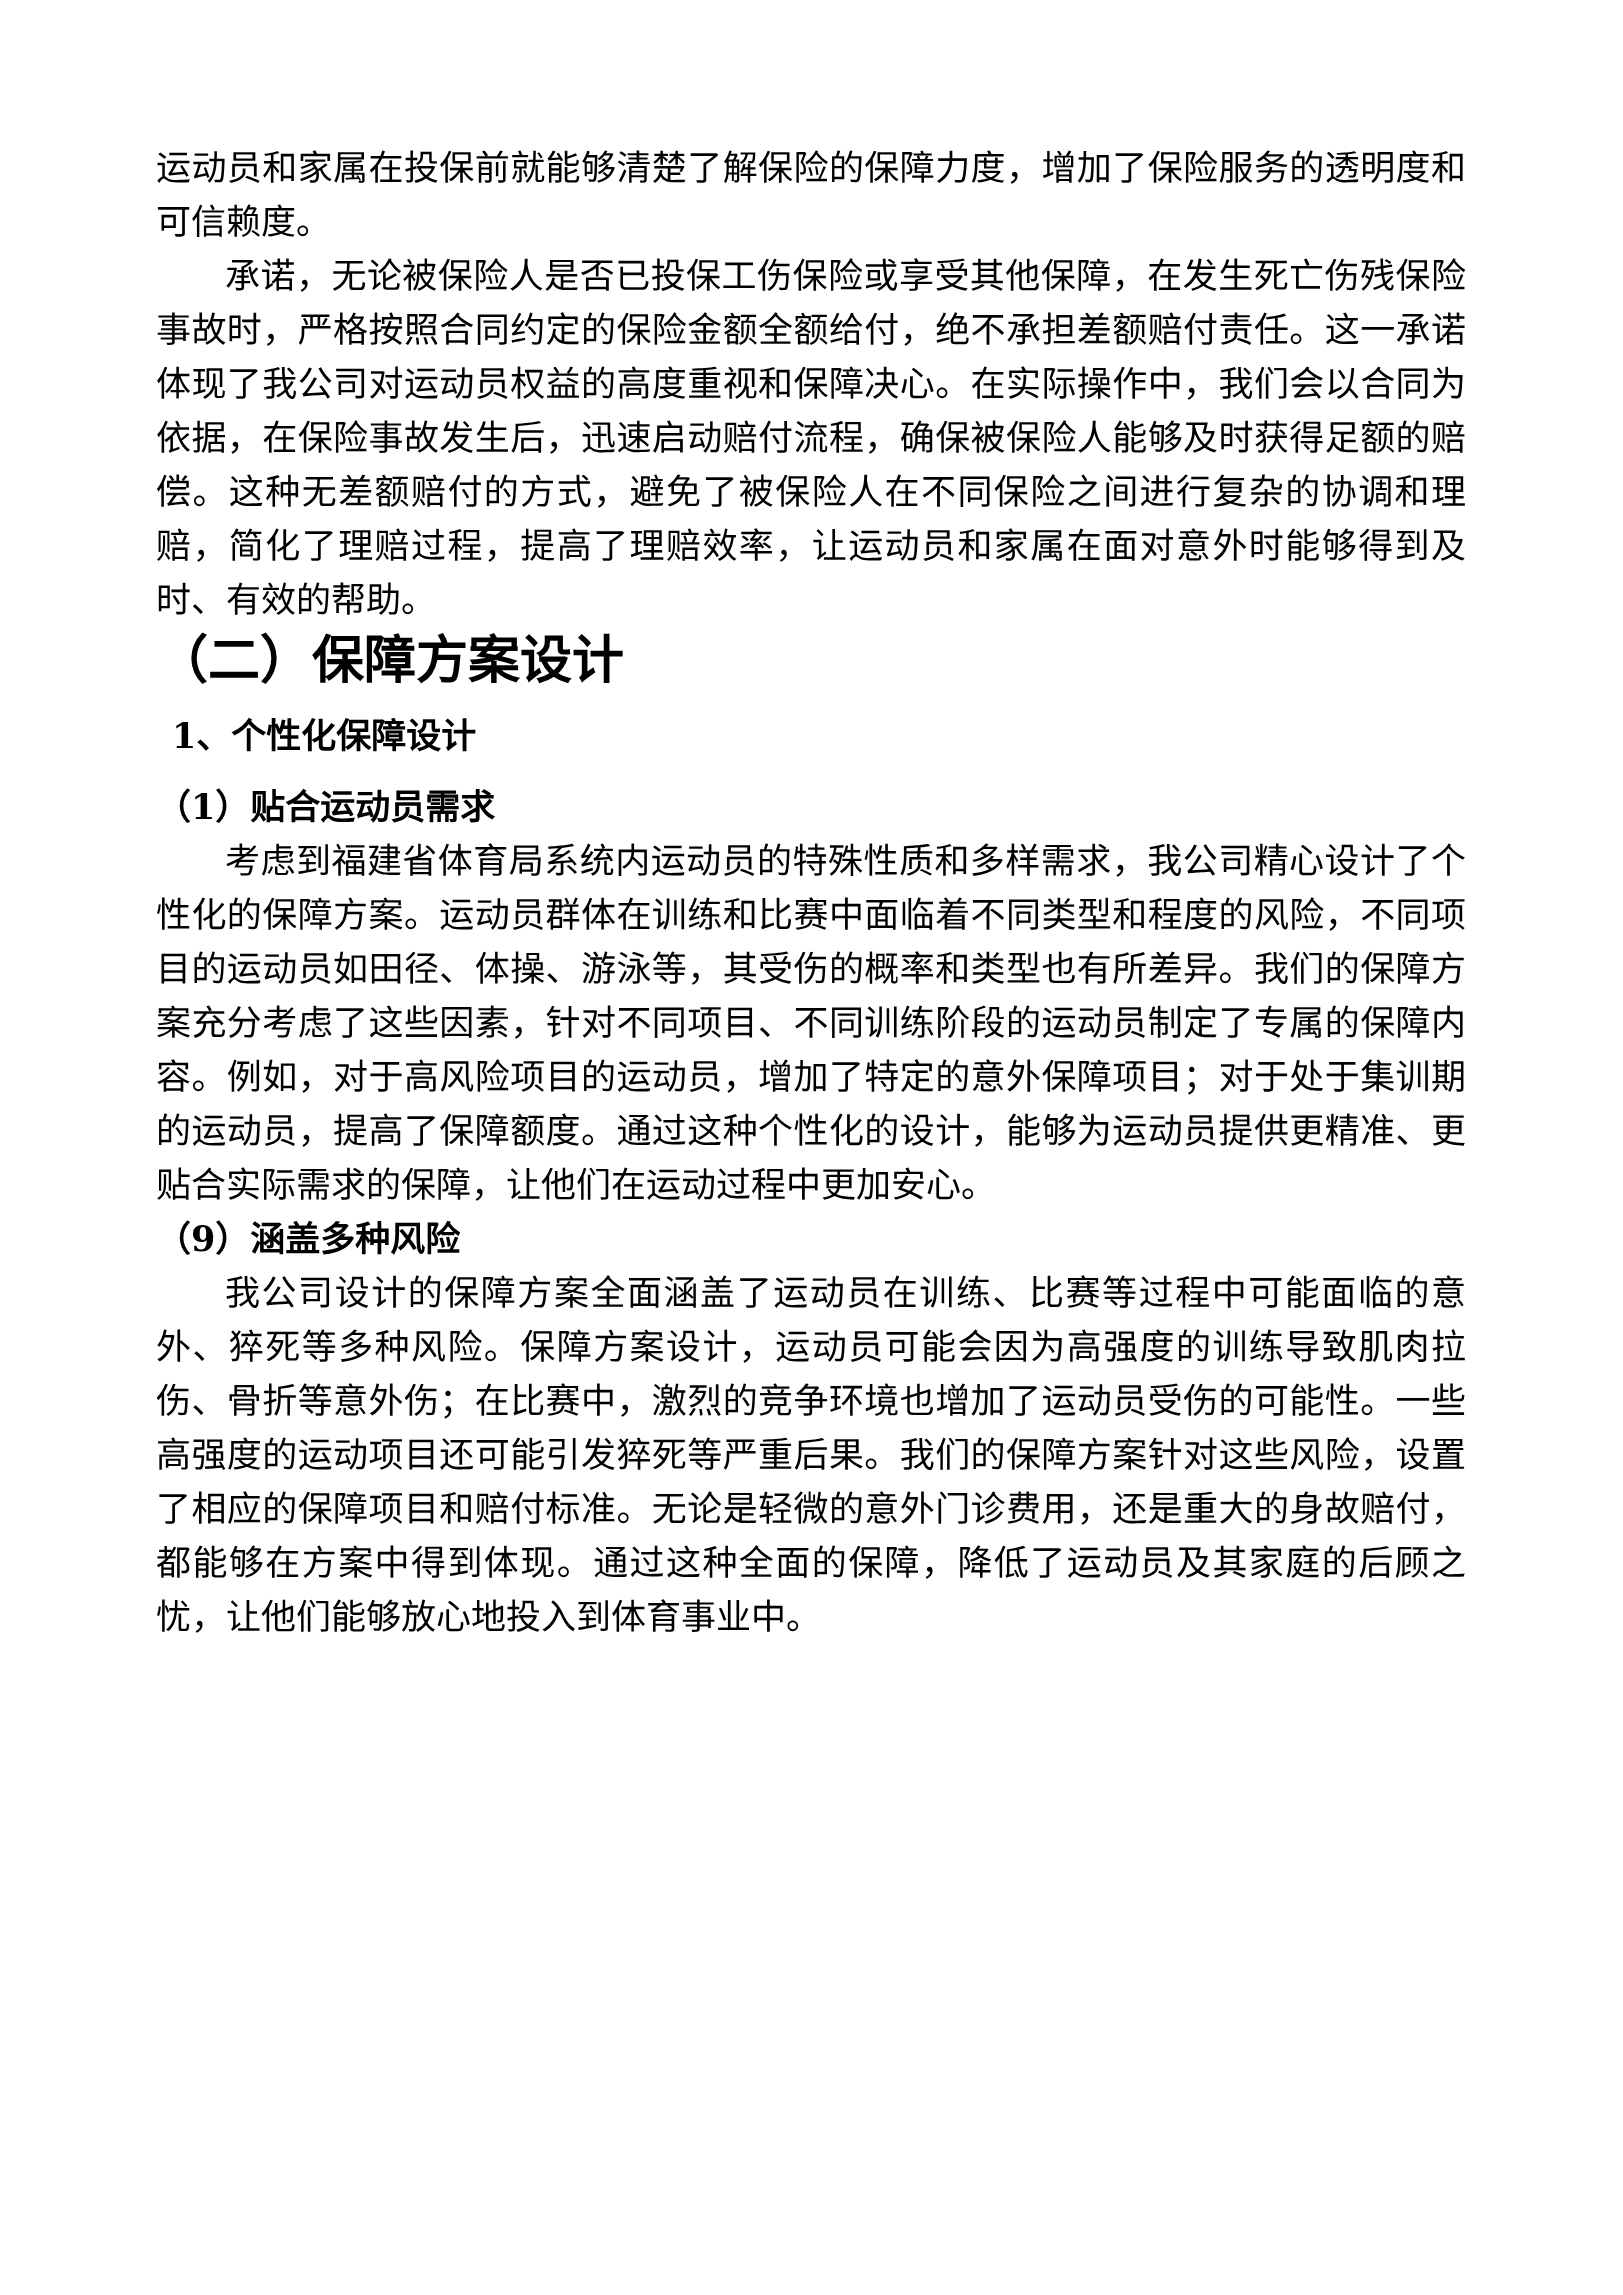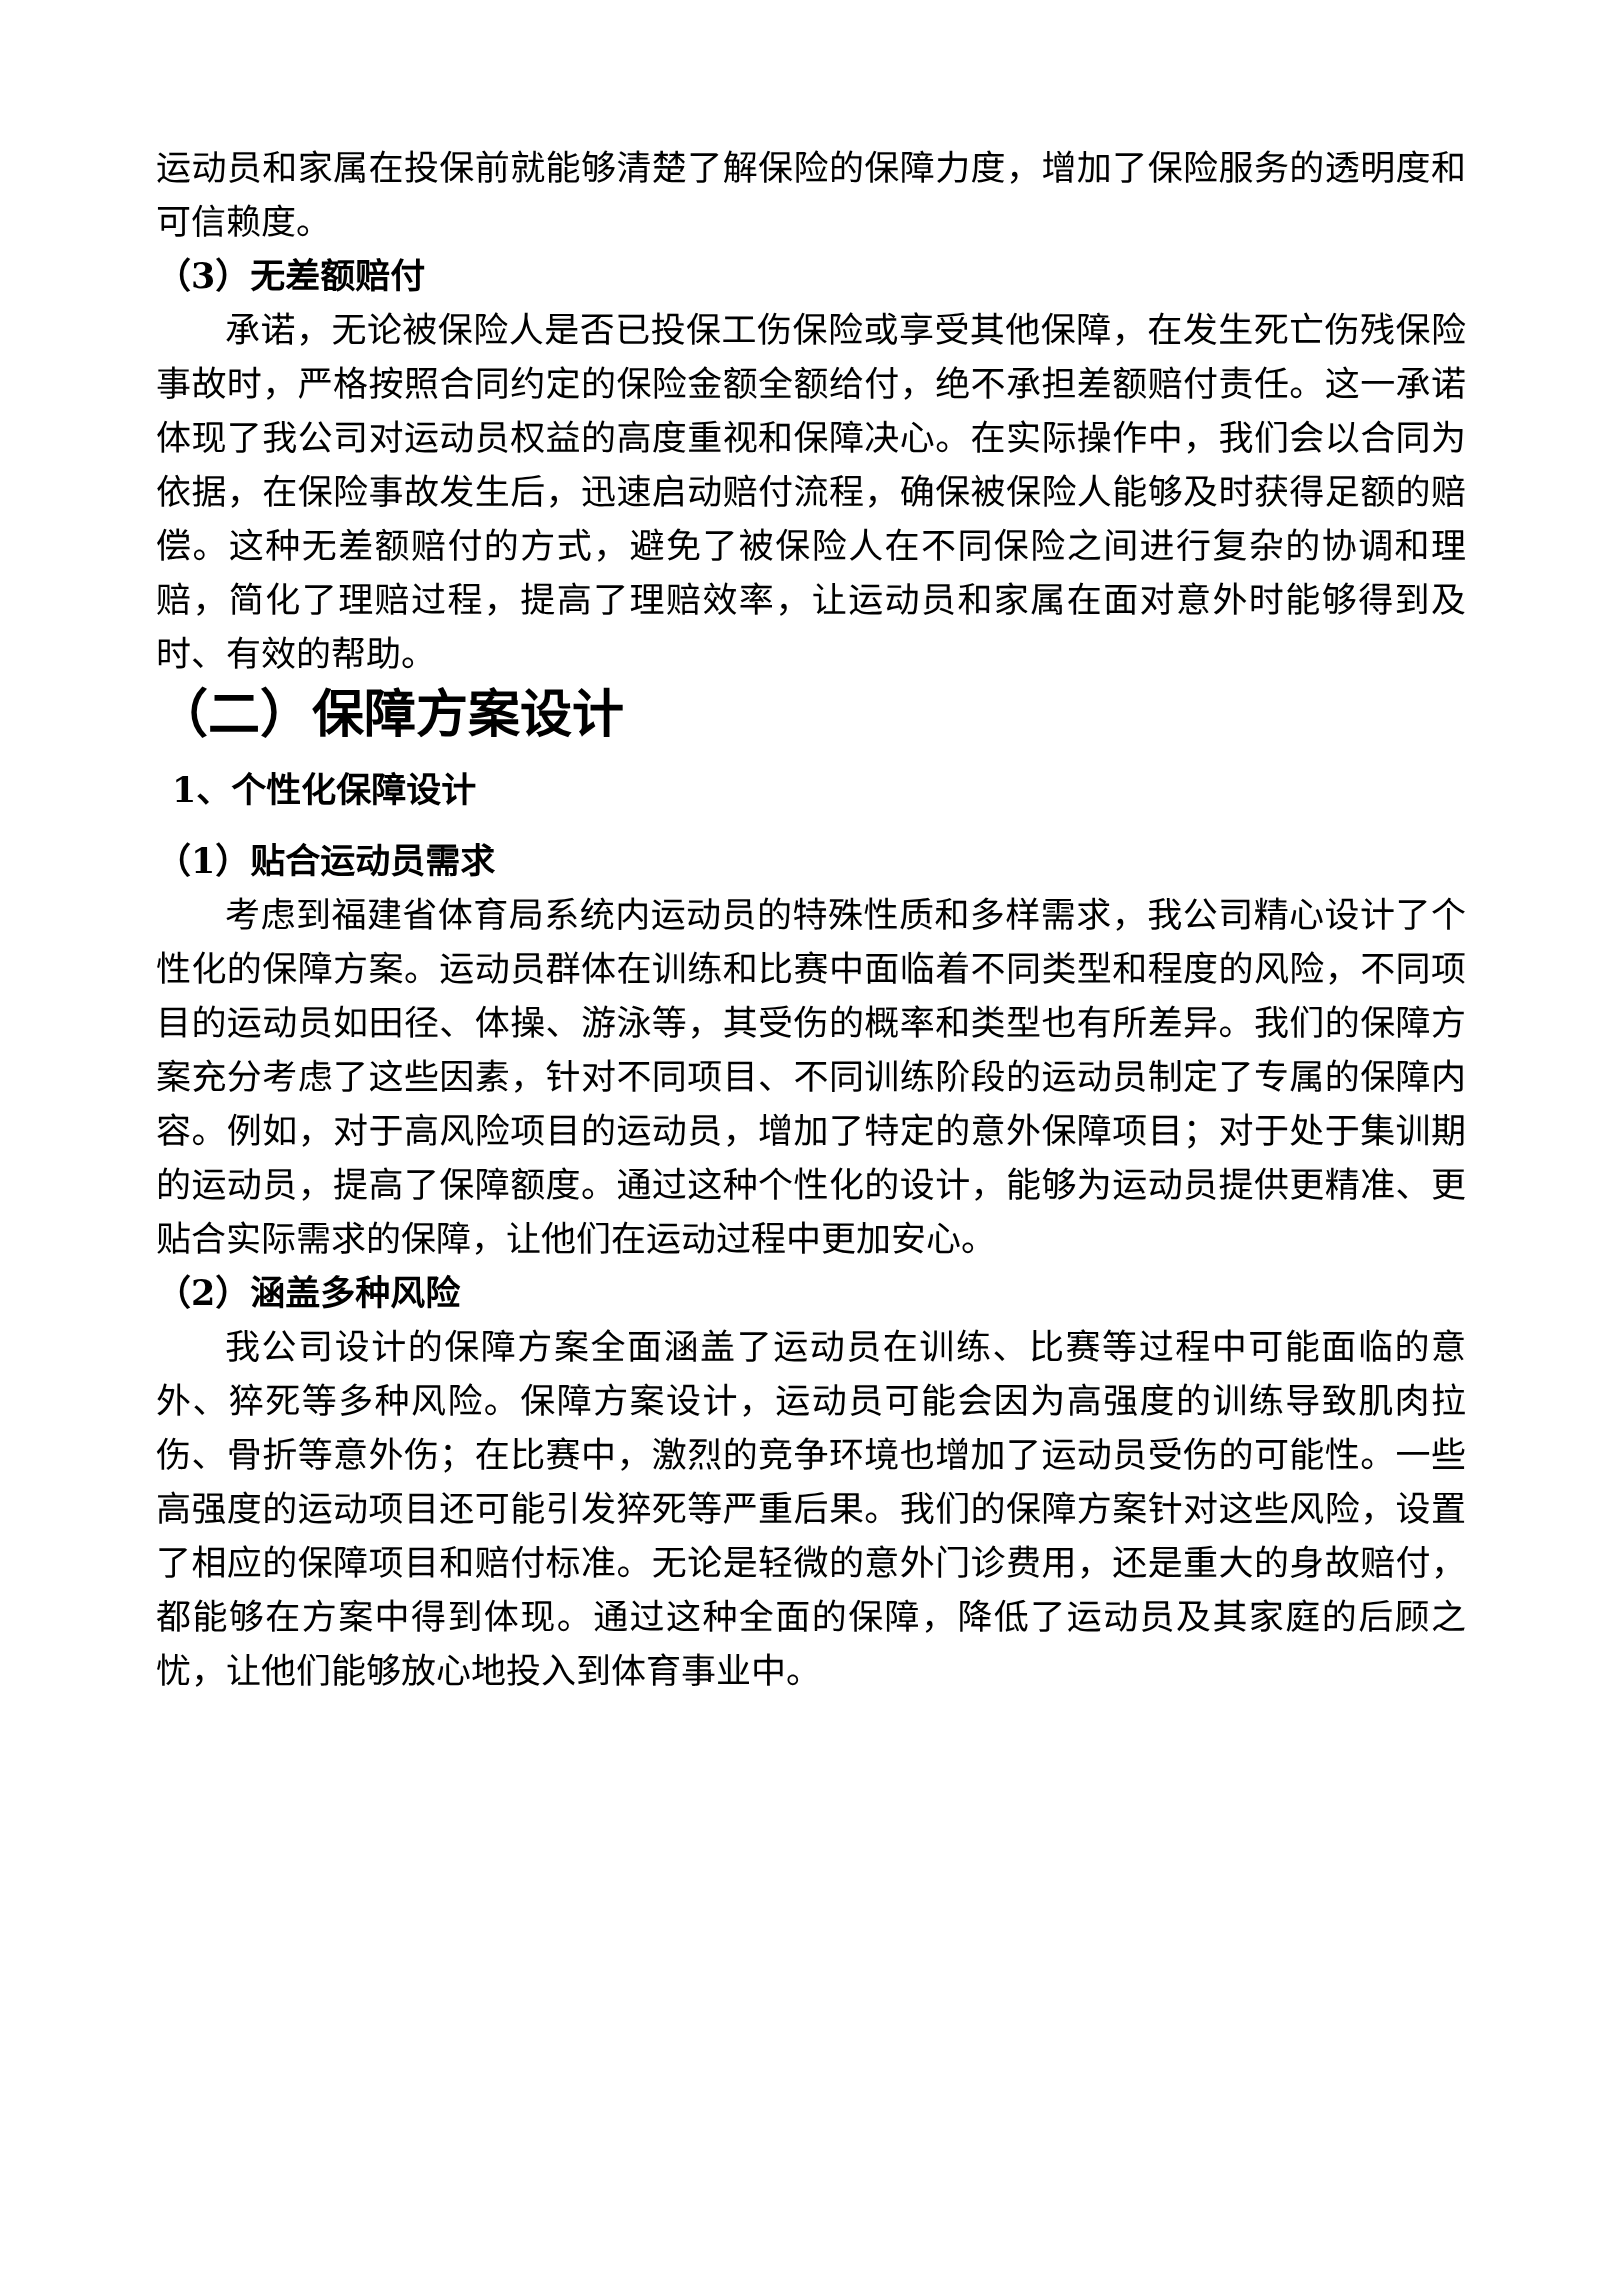--- a/index.html
+++ b/index.html
@@ -68,33 +68,32 @@
   }
 </style>
 </head>
 <body>
 
 <div class="page">
   <div class="content">
 
     <p class="para">运动员和家属在投保前就能够清楚了解保险的保障力度，增加了保险服务的透明度和可信赖度。</p>
 
-    <h3 class="h-sub">（3）无差额赔付</h3>
 
     <p class="para indent">承诺，无论被保险人是否已投保工伤保险或享受其他保障，在发生死亡伤残保险事故时，严格按照合同约定的保险金额全额给付，绝不承担差额赔付责任。这一承诺体现了我公司对运动员权益的高度重视和保障决心。在实际操作中，我们会以合同为依据，在保险事故发生后，迅速启动赔付流程，确保被保险人能够及时获得足额的赔偿。这种无差额赔付的方式，避免了被保险人在不同保险之间进行复杂的协调和理赔，简化了理赔过程，提高了理赔效率，让运动员和家属在面对意外时能够得到及时、有效的帮助。</p>
 
     <h2 class="h-major">（二）保障方案设计</h2>
 
     <h3 class="h-num">1、个性化保障设计</h3>
 
     <h4 class="h-sub">（1）贴合运动员需求</h4>
 
     <p class="para indent">考虑到福建省体育局系统内运动员的特殊性质和多样需求，我公司精心设计了个性化的保障方案。运动员群体在训练和比赛中面临着不同类型和程度的风险，不同项目的运动员如田径、体操、游泳等，其受伤的概率和类型也有所差异。我们的保障方案充分考虑了这些因素，针对不同项目、不同训练阶段的运动员制定了专属的保障内容。例如，对于高风险项目的运动员，增加了特定的意外保障项目；对于处于集训期的运动员，提高了保障额度。通过这种个性化的设计，能够为运动员提供更精准、更贴合实际需求的保障，让他们在运动过程中更加安心。</p>
 
-    <h4 class="h-sub">（2）涵盖多种风险</h4>
+    <h4 class="h-sub">（9）涵盖多种风险</h4>
 
     <p class="para indent">我公司设计的保障方案全面涵盖了运动员在训练、比赛等过程中可能面临的意外、猝死等多种风险。保障方案设计，运动员可能会因为高强度的训练导致肌肉拉伤、骨折等意外伤；在比赛中，激烈的竞争环境也增加了运动员受伤的可能性。一些高强度的运动项目还可能引发猝死等严重后果。我们的保障方案针对这些风险，设置了相应的保障项目和赔付标准。无论是轻微的意外门诊费用，还是重大的身故赔付，都能够在方案中得到体现。通过这种全面的保障，降低了运动员及其家庭的后顾之忧，让他们能够放心地投入到体育事业中。</p>
 
 
 
   </div>
 </div>
 
 
 </body></html>

